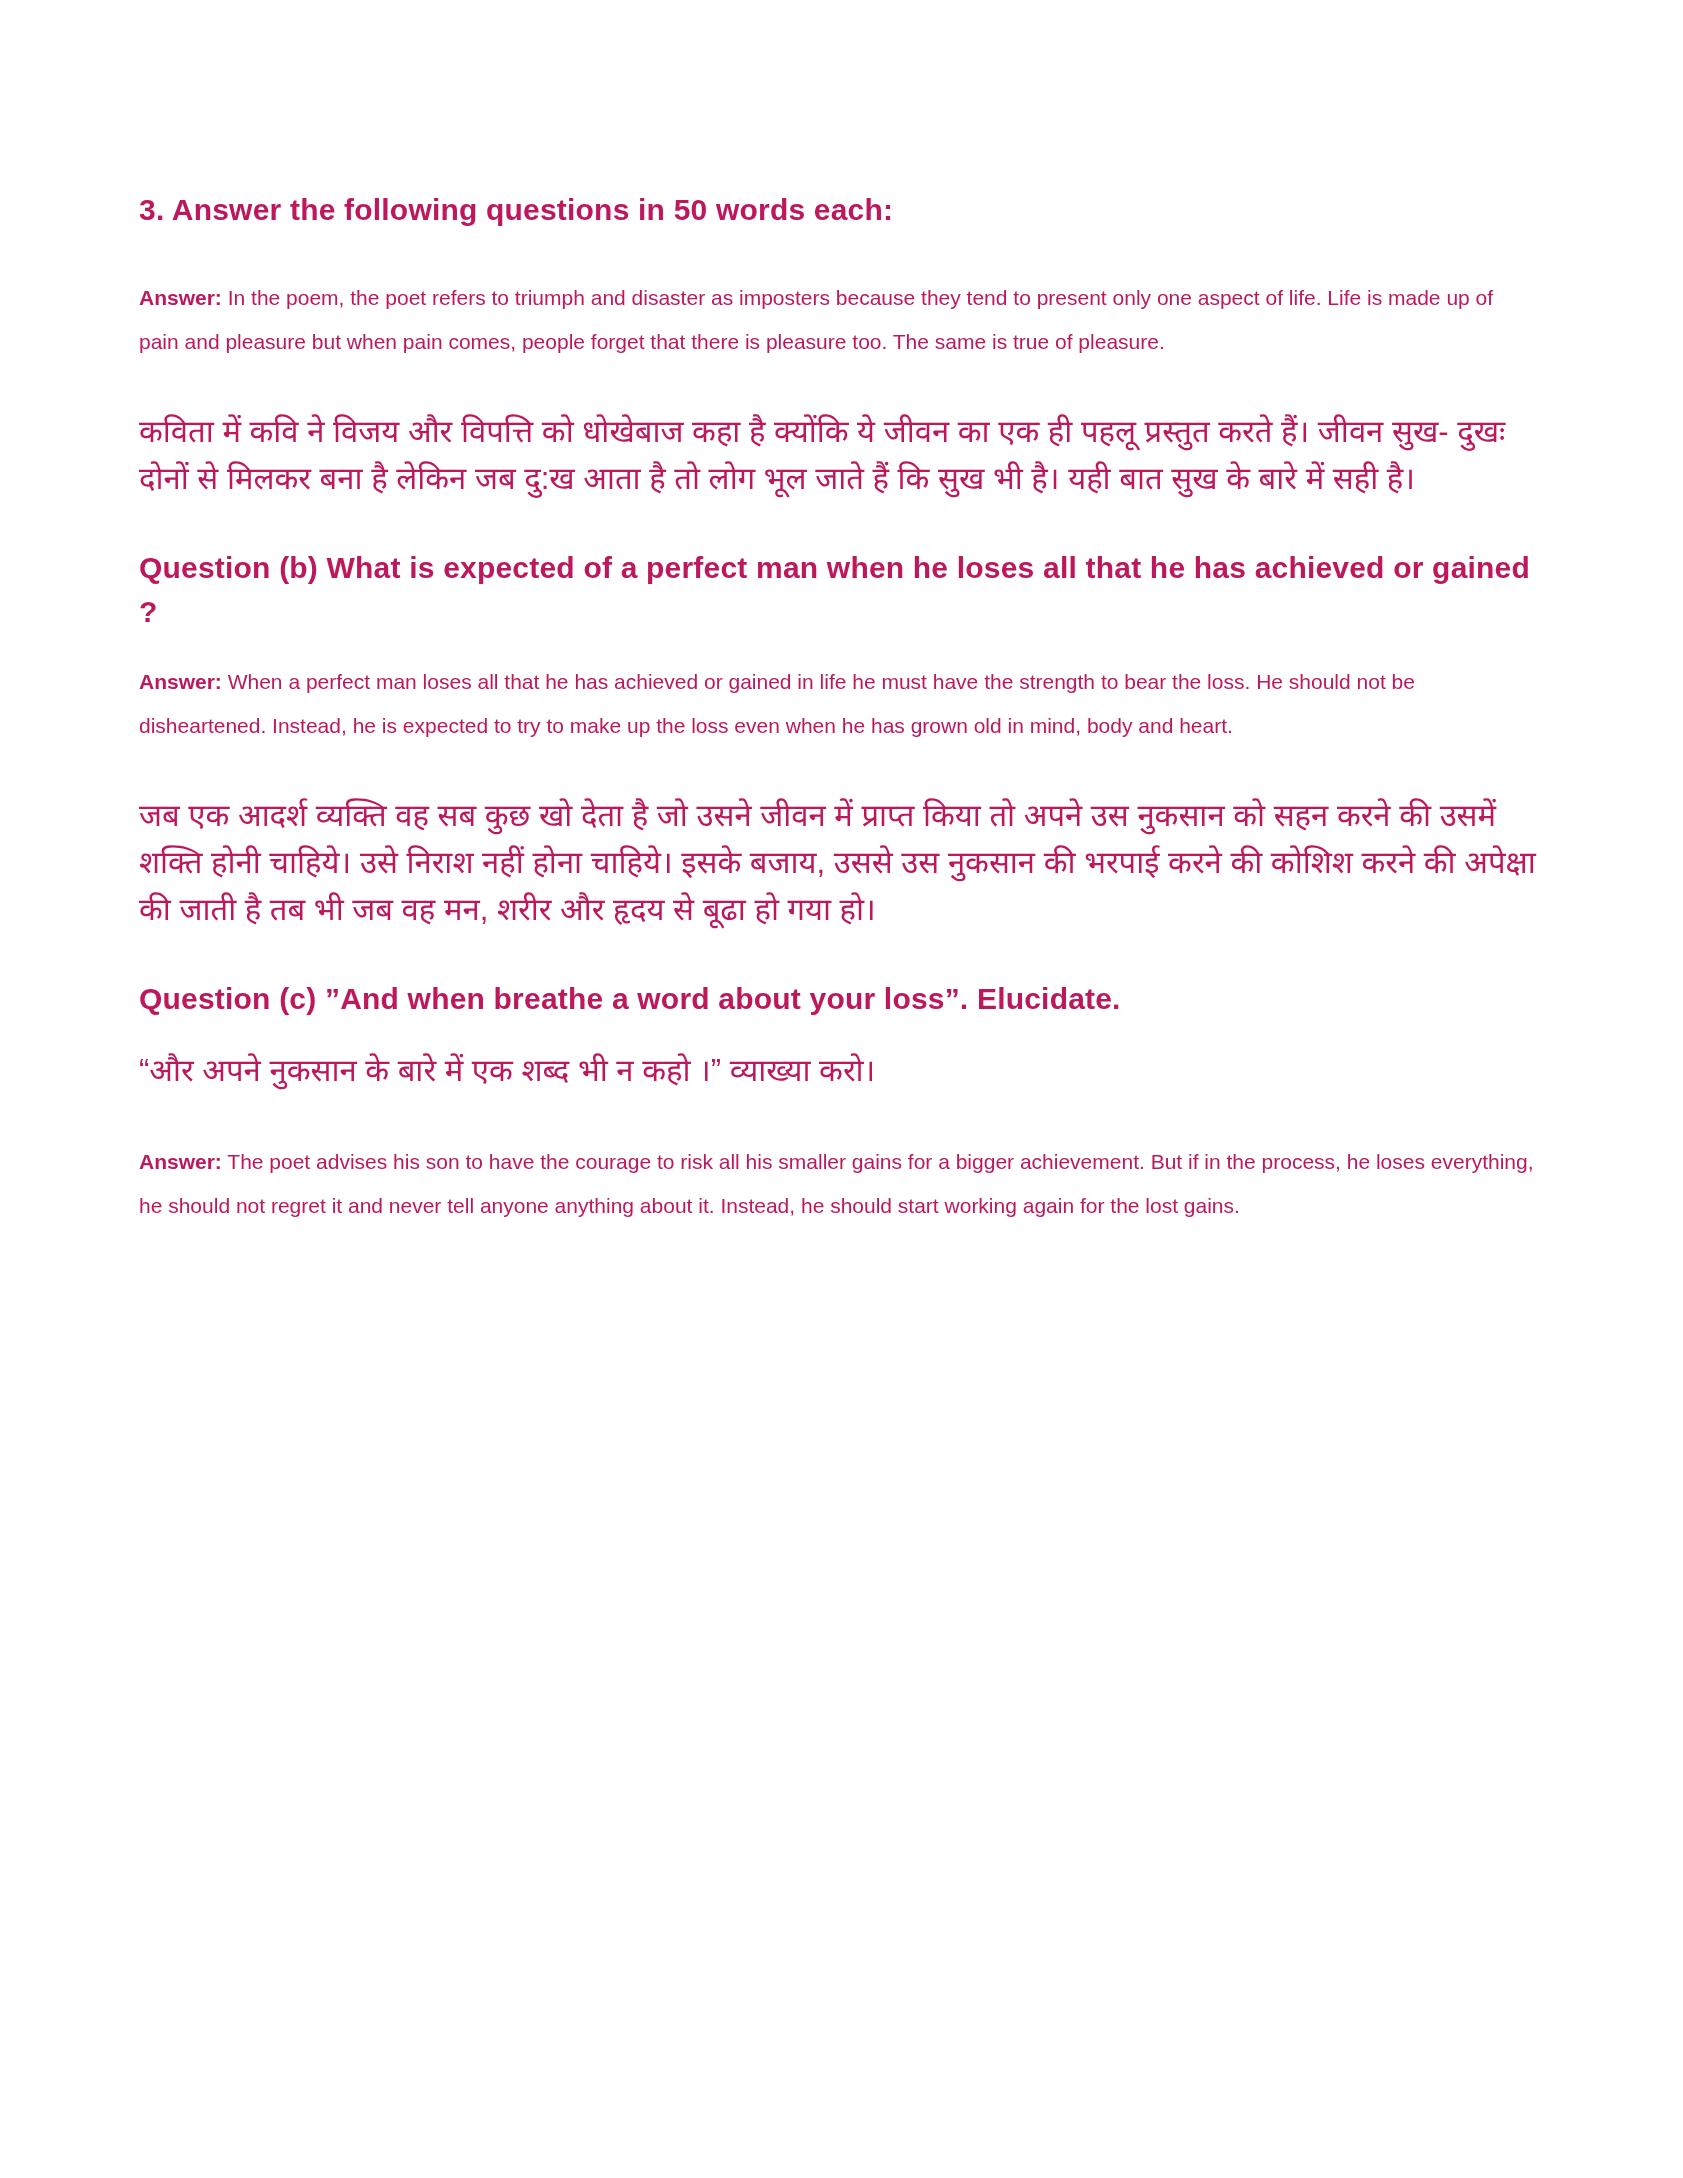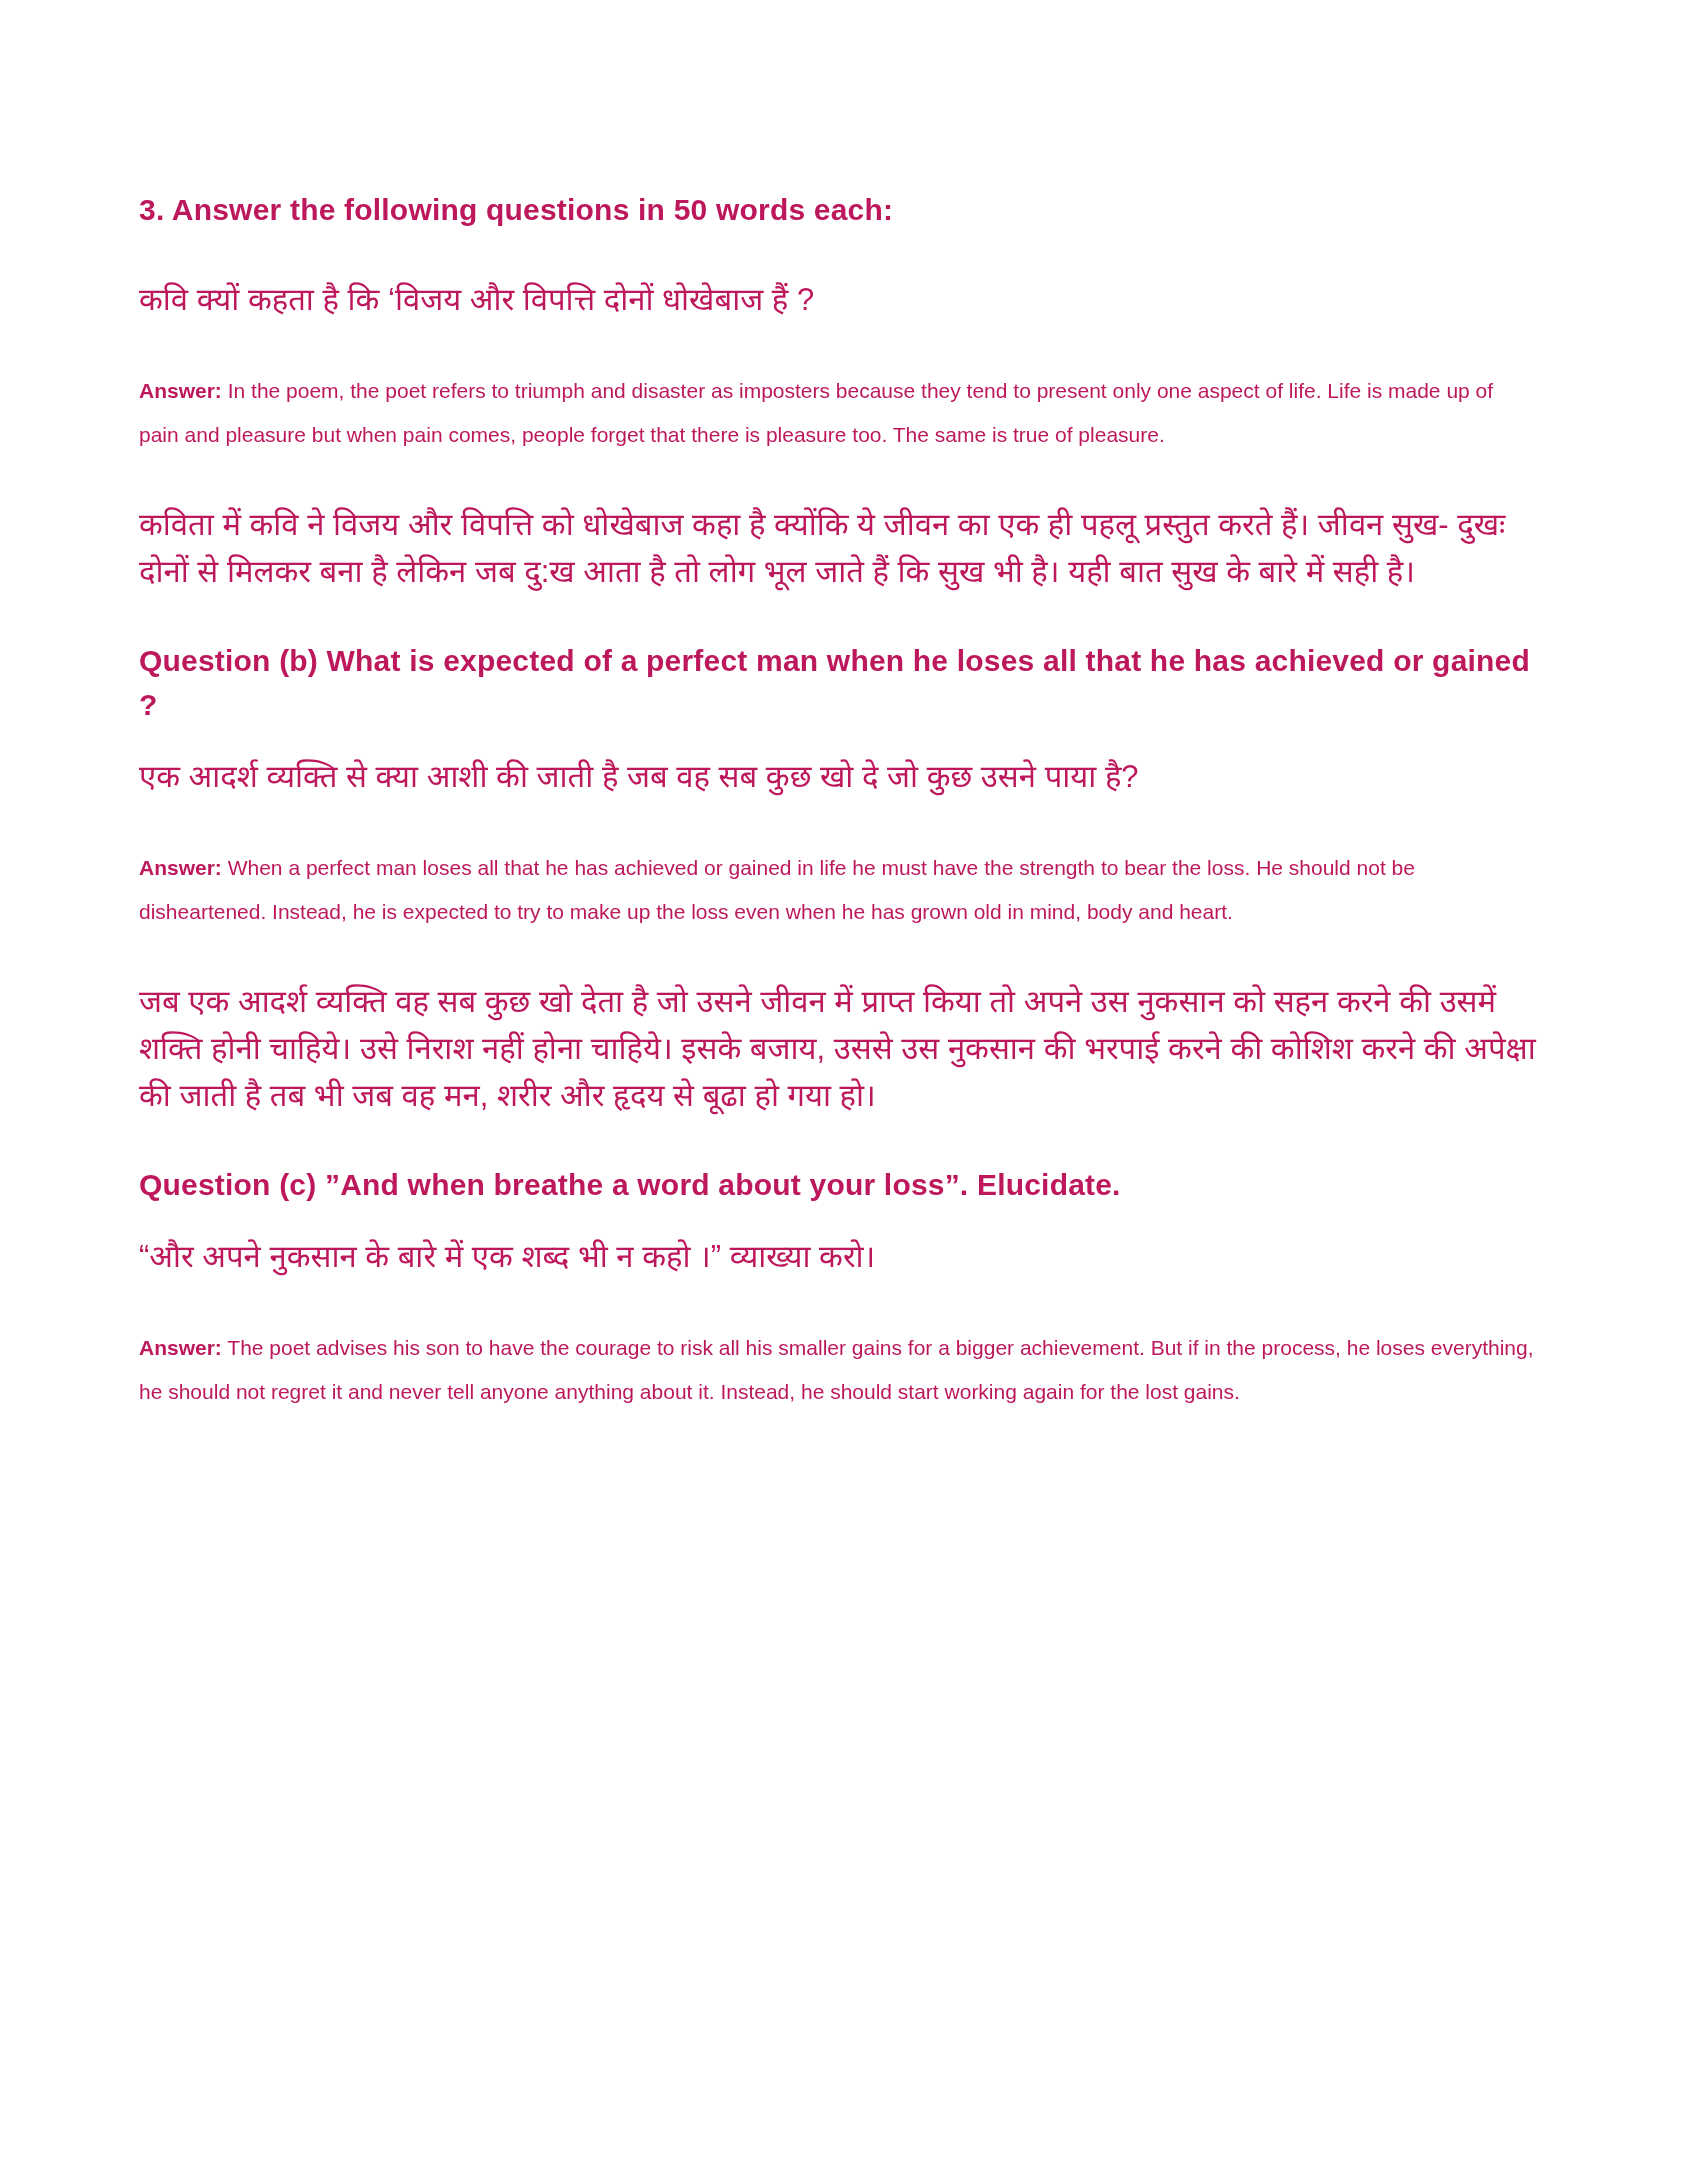--- a/index.html
+++ b/index.html
@@ -61,28 +61,26 @@
 </head>
 <body>
 
 <div class="page">
   <div class="content">
 
     <p class="h-en">3. Answer the following questions in 50 words each:</p>
 
 
     <div>
-      <p class="p-hi q-hi">कवि क्यों कहता है कि ‘विजय और विपत्ति दोनों धोखेबाज हैं ?</p>
       <p class="p-en"><span class="answer-label">Answer:</span><span> In the poem, the poet refers to triumph and disaster as imposters because they tend to present only one aspect of life. Life is made up of pain and pleasure but when pain comes, people forget that there is pleasure too. The same is true of pleasure.</span></p>
       <p class="p-hi">कविता में कवि ने विजय और विपत्ति को धोखेबाज कहा है क्योंकि ये जीवन का एक ही पहलू प्रस्तुत करते हैं। जीवन सुख- दुखः दोनों से मिलकर बना है लेकिन जब दु:ख आता है तो लोग भूल जाते हैं कि सुख भी है। यही बात सुख के बारे में सही है।</p>
     </div>
 
     <div>
       <p class="q-title">Question (b) What is expected of a perfect man when he loses all that he has achieved or gained ?</p>
-      <p class="p-hi q-hi">एक आदर्श व्यक्ति से क्या आशी की जाती है जब वह सब कुछ खो दे जो कुछ उसने पाया है?</p>
       <p class="p-en"><span class="answer-label">Answer:</span><span> When a perfect man loses all that he has achieved or gained in life he must have the strength to bear the loss. He should not be disheartened. Instead, he is expected to try to make up the loss even when he has grown old in mind, body and heart.</span></p>
       <p class="p-hi">जब एक आदर्श व्यक्ति वह सब कुछ खो देता है जो उसने जीवन में प्राप्त किया तो अपने उस नुकसान को सहन करने की उसमें शक्ति होनी चाहिये। उसे निराश नहीं होना चाहिये। इसके बजाय, उससे उस नुकसान की भरपाई करने की कोशिश करने की अपेक्षा की जाती है तब भी जब वह मन, शरीर और हृदय से बूढा हो गया हो।</p>
     </div>
 
     <div>
       <p class="q-title">Question (c) ”And when breathe a word about your loss”. Elucidate.</p>
       <p class="p-hi q-hi">“और अपने नुकसान के बारे में एक शब्द भी न कहो ।” व्याख्या करो।</p>
       <p class="p-en"><span class="answer-label">Answer:</span><span> The poet advises his son to have the courage to risk all his smaller gains for a bigger achievement. But if in the process, he loses everything, he should not regret it and never tell anyone anything about it. Instead, he should start working again for the lost gains.</span></p>
     </div>
 

